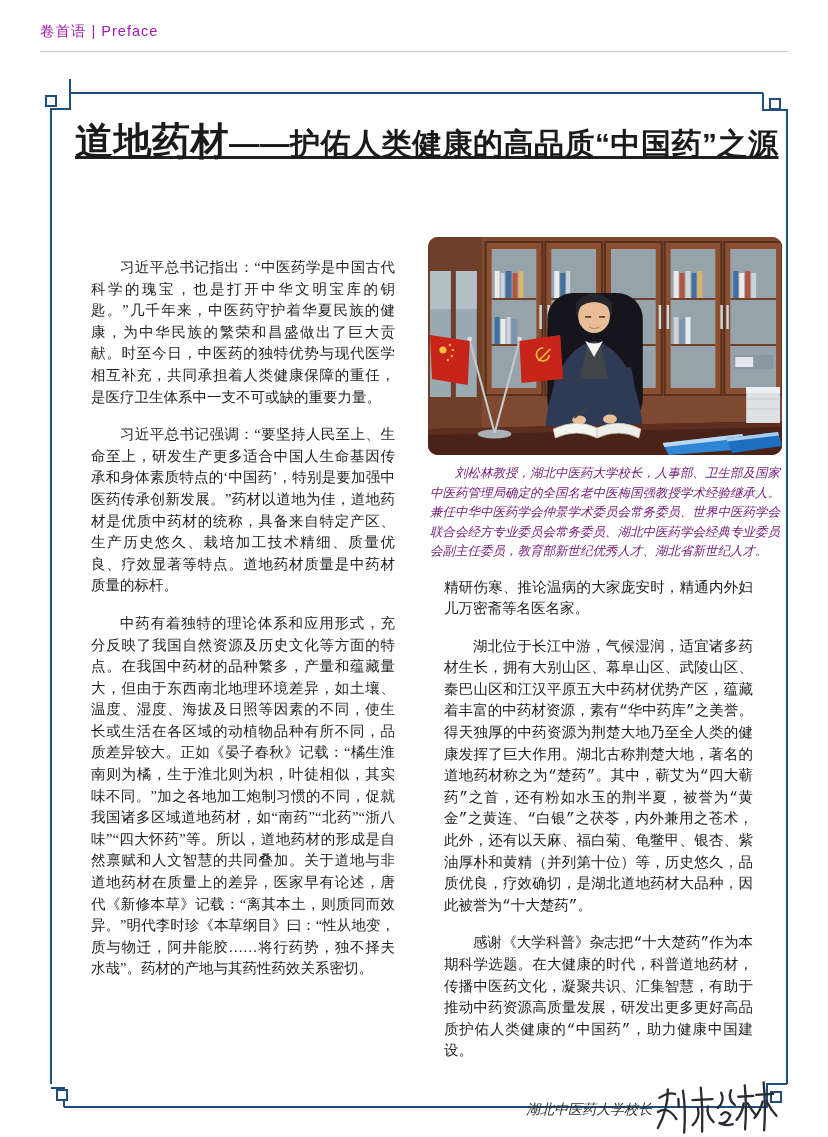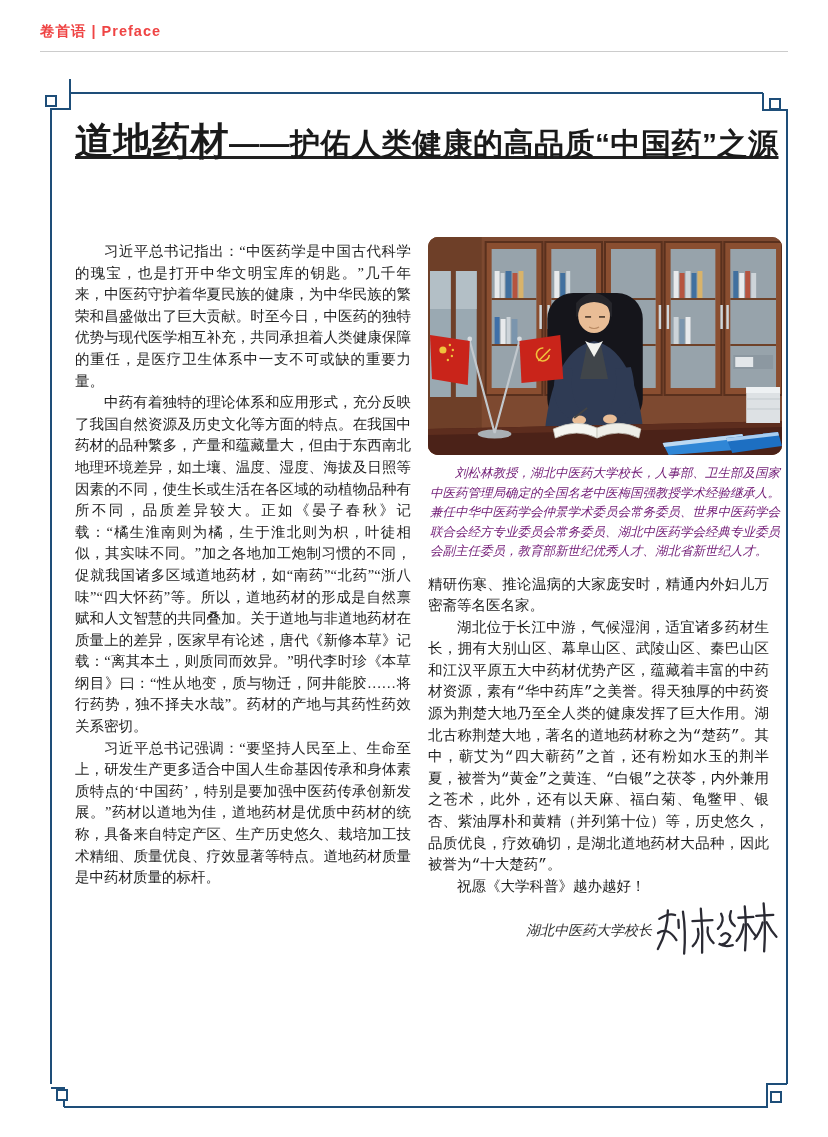--- a/index.html
+++ b/index.html
@@ -3,35 +3,34 @@
 <meta charset="utf-8">
 <style>
   html,body{margin:0;padding:0;background:#ffffff;}
   .page{
     position:relative;width:828px;height:1137px;background:#ffffff;
     overflow:hidden;outline:1px solid #e3e3e3;
     font-family:"Liberation Sans",sans-serif;color:#212121;
   }
   
   .hdr-label{
-    position:absolute;left:40px;top:22px;font-size:14.5px;color:#ef4444;
+    position:absolute;left:40px;top:22px;font-size:14.5px;color:#a21caf;
     letter-spacing:1px;
-    font-weight:bold;
   }
   .hdr-rule{position:absolute;left:40px;top:51px;width:748px;height:1px;background:#cccccc;}
   
   .frame{position:absolute;left:0;top:0;}
   
   .title-block{position:absolute;left:75px;top:118px;width:714px;text-decoration:underline;}
   h1.zh-title{margin:0;line-height:46px;color:#1a1a1a;font-weight:900;letter-spacing:.5px;}
   .t-lead{font-size:38px;}
   .t-rest{font-size:30px;}
   .en-sub{margin-top:11px;font-size:19.5px;line-height:27px;color:#2e2e2e;width:714px;}
   
-  .body-text p{margin:0;text-indent:2em;}
+  .body-text p{margin:16px;text-indent:2em;}
   .body-text p.no-indent{text-indent:0;}
   .left-col{
     position:absolute;left:75px;top:241px;width:336px;
     font-family:"Liberation Serif","DejaVu Serif",serif;
     font-size:14.5px;line-height:21.6px;text-align:justify;color:#1f1f1f;
   }
   .right-col{position:absolute;left:428px;top:237px;width:354px;}
   .photo{
     width:354px;height:218px;border-radius:10px;overflow:hidden;
     background:#7d4930;
@@ -80,22 +79,22 @@
       <rect x="57" y="1090" width="10" height="10"></rect>
     </g>
   </svg>
 
   <div class="title-block">
     <h1 class="zh-title"><span class="t-lead">道地药材</span><span class="t-rest">——护佑人类健康的高品质“中国药”之源</span></h1>
   </div>
 
   <div class="left-col body-text">
     <p>习近平总书记指出：“中医药学是中国古代科学的瑰宝，也是打开中华文明宝库的钥匙。”几千年来，中医药守护着华夏民族的健康，为中华民族的繁荣和昌盛做出了巨大贡献。时至今日，中医药的独特优势与现代医学相互补充，共同承担着人类健康保障的重任，是医疗卫生体系中一支不可或缺的重要力量。</p>
+    <p>习近平总书记强调：“要坚持人民至上、生命至上，研发生产更多适合中国人生命基因传承和身体素质特点的‘中国药’，特别是要加强中医药传承创新发展。”药材以道地为佳，道地药材是优质中药材的统称，具备来自特定产区、生产历史悠久、栽培加工技术精细、质量优良、疗效显著等特点。道地药材质量是中药材质量的标杆。</p>
     <p>中药有着独特的理论体系和应用形式，充分反映了我国自然资源及历史文化等方面的特点。在我国中药材的品种繁多，产量和蕴藏量大，但由于东西南北地理环境差异，如土壤、温度、湿度、海拔及日照等因素的不同，使生长或生活在各区域的动植物品种有所不同，品质差异较大。正如《晏子春秋》记载：“橘生淮南则为橘，生于淮北则为枳，叶徒相似，其实味不同。”加之各地加工炮制习惯的不同，促就我国诸多区域道地药材，如“南药”“北药”“浙八味”“四大怀药”等。所以，道地药材的形成是自然禀赋和人文智慧的共同叠加。关于道地与非道地药材在质量上的差异，医家早有论述，唐代《新修本草》记载：“离其本土，则质同而效异。”明代李时珍《本草纲目》曰：“性从地变，质与物迁，阿井能胶……将行药势，独不择夫水哉”。药材的产地与其药性药效关系密切。</p>
-    <p>习近平总书记强调：“要坚持人民至上、生命至上，研发生产更多适合中国人生命基因传承和身体素质特点的‘中国药’，特别是要加强中医药传承创新发展。”药材以道地为佳，道地药材是优质中药材的统称，具备来自特定产区、生产历史悠久、栽培加工技术精细、质量优良、疗效显著等特点。道地药材质量是中药材质量的标杆。</p>
   </div>
 
   <div class="right-col">
 
     <div class="photo">
 
       <svg viewBox="0 0 356 218" preserveAspectRatio="none">
         <rect width="356" height="218" fill="#7d4930"></rect>
 
         <rect x="0" y="0" width="54" height="218" fill="#6e3f28"></rect>
@@ -211,21 +210,21 @@
         <path d="M300 201 L352 195 L356 209 L306 216 Z" fill="#1d6fc2"></path>
         <path d="M300 201 L352 195 L353 198.5 L301 204.5 Z" fill="#a9cdf0"></path>
       </svg>
     </div>
 
     <div class="caption">刘松林教授，湖北中医药大学校长，人事部、卫生部及国家中医药管理局确定的全国名老中医梅国强教授学术经验继承人。兼任中华中医药学会仲景学术委员会常务委员、世界中医药学会联合会经方专业委员会常务委员、湖北中医药学会经典专业委员会副主任委员，教育部新世纪优秀人才、湖北省新世纪人才。</div>
 
     <div class="right-body body-text">
       <p class="no-indent">精研伤寒、推论温病的大家庞安时，精通内外妇儿万密斋等名医名家。</p>
       <p>湖北位于长江中游，气候湿润，适宜诸多药材生长，拥有大别山区、幕阜山区、武陵山区、秦巴山区和江汉平原五大中药材优势产区，蕴藏着丰富的中药材资源，素有“华中药库”之美誉。得天独厚的中药资源为荆楚大地乃至全人类的健康发挥了巨大作用。湖北古称荆楚大地，著名的道地药材称之为“楚药”。其中，蕲艾为“四大蕲药”之首，还有粉如水玉的荆半夏，被誉为“黄金”之黄连、“白银”之茯苓，内外兼用之苍术，此外，还有以天麻、福白菊、龟鳖甲、银杏、紫油厚朴和黄精（并列第十位）等，历史悠久，品质优良，疗效确切，是湖北道地药材大品种，因此被誉为“十大楚药”。</p>
-      <p>祝愿《大学科普》越办越好！</p>
+      <p>感谢《大学科普》杂志把“十大楚药”作为本期科学选题。在大健康的时代，科普道地药材，传播中医药文化，凝聚共识、汇集智慧，有助于推动中药资源高质量发展，研发出更多更好高品质护佑人类健康的“中国药”，助力健康中国建设。</p>
     </div>
 
     <div class="sig-row">
       <span class="sig-title">湖北中医药大学校长</span>
       <svg class="sig-svg" width="126" height="58" viewBox="0 0 126 58" aria-label="刘松林">
         <g fill="none" stroke="#2a2a33" stroke-width="2.3" stroke-linecap="round" transform="rotate(-3 63 29)">
 
           <path d="M8 14 Q18 8 24 11"></path>
           <path d="M17 6 Q16 26 5 44"></path>
           <path d="M6 28 Q16 22 24 36"></path>

